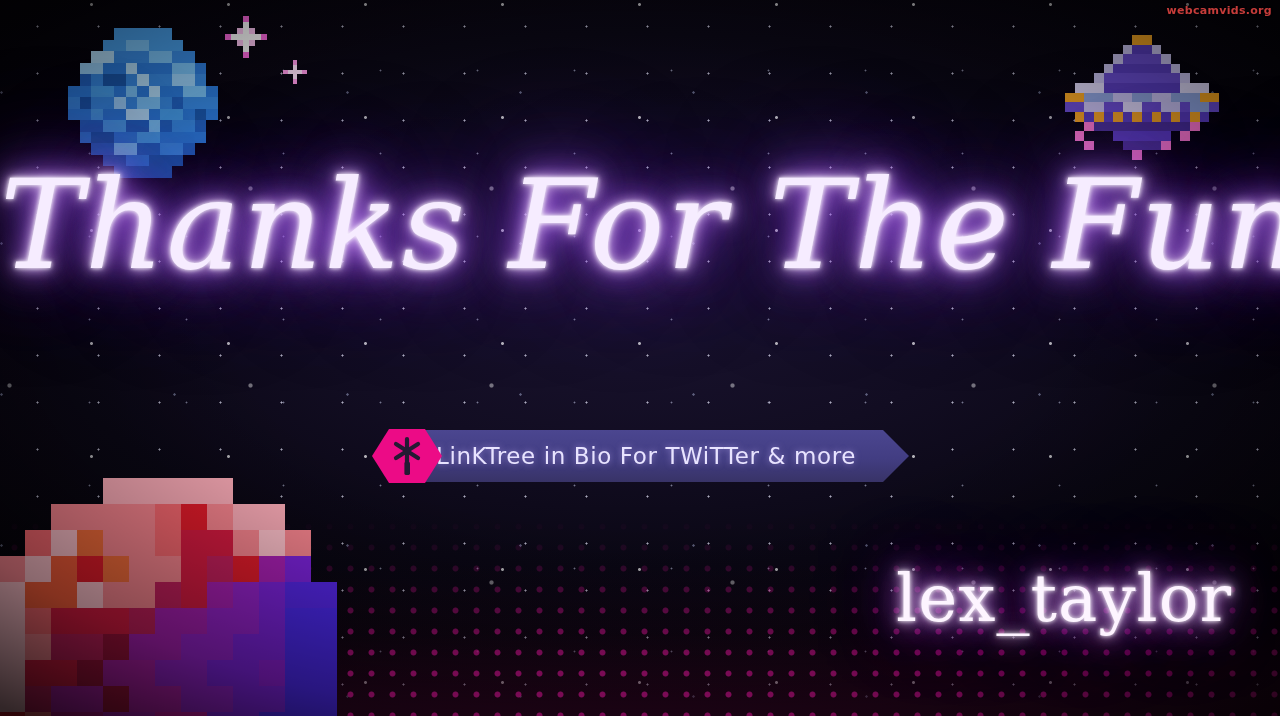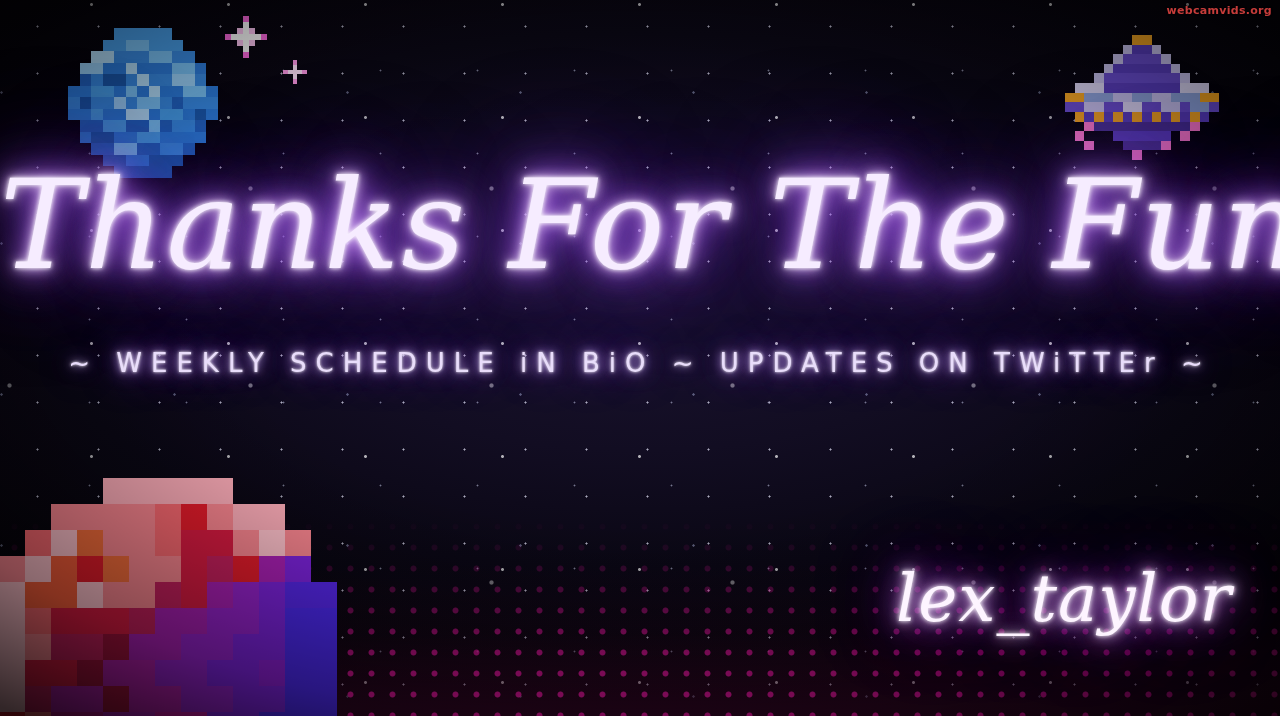--- a/index.html
+++ b/index.html
@@ -166,21 +166,20 @@
     position:absolute; left:0; top:-1px;
     width:70px; height:54px;
     z-index:4;
   }
 
   
   .signature {
     position:absolute;
     right:48px; top:560px;
     font-family:"DejaVu Serif", serif;
-    font-style:italic;
     font-size:66px;
     letter-spacing:1px;
     color:#fdf4ff;
     z-index:26;
     text-shadow:
       0 0 4px #ffffff,
       0 0 12px #f3dcff,
       0 0 26px #d07cff,
       0 0 50px #a33ce6,
       0 0 85px rgba(160,40,220,.6);
@@ -390,23 +389,33 @@
     <rect x="2" y="0" width="1" height="5" fill="#ff9ae8"></rect>
     <rect x="0" y="2" width="5" height="1" fill="#ff9ae8"></rect>
     <rect x="2" y="1" width="1" height="3" fill="#ffe4fb"></rect>
     <rect x="1" y="2" width="3" height="1" fill="#ffe4fb"></rect>
   </svg>
 
   <div class="title-wrap">
     <span class="title">Thanks For The Fun!</span>
   </div>
 
-  <div class="subtitle-wrap">
-    <span class="subtitle">~ WEEKLY SCHEDULE iN BiO ~ UPDATES ON TWiTTEr ~</span>
+
+  <div class="banner">
+    <div class="banner-bar"></div>
+    <svg class="banner-hex" viewBox="0 0 70 54">
+      <polygon points="17,0 53,0 70,27 53,54 17,54 0,27" fill="#ec0b86"></polygon>
+      <g stroke="#241a33" stroke-width="4.2" stroke-linecap="round">
+        <line x1="35" y1="10" x2="35" y2="34"></line>
+        <line x1="24" y1="15" x2="46" y2="29"></line>
+        <line x1="46" y1="15" x2="24" y2="29"></line>
+      </g>
+      <rect x="32.4" y="33" width="5.6" height="13" rx="1.4" fill="#241a33"></rect>
+    </svg>
+    <div class="banner-label">LinKTree in Bio For TWiTTer &amp; more</div>
   </div>
-
 
   <div class="signature">lex_taylor</div>
 
   <div class="vignette"></div>
 
   <div class="watermark">webcamvids.org</div>
 </div>
 
 </body></html>

